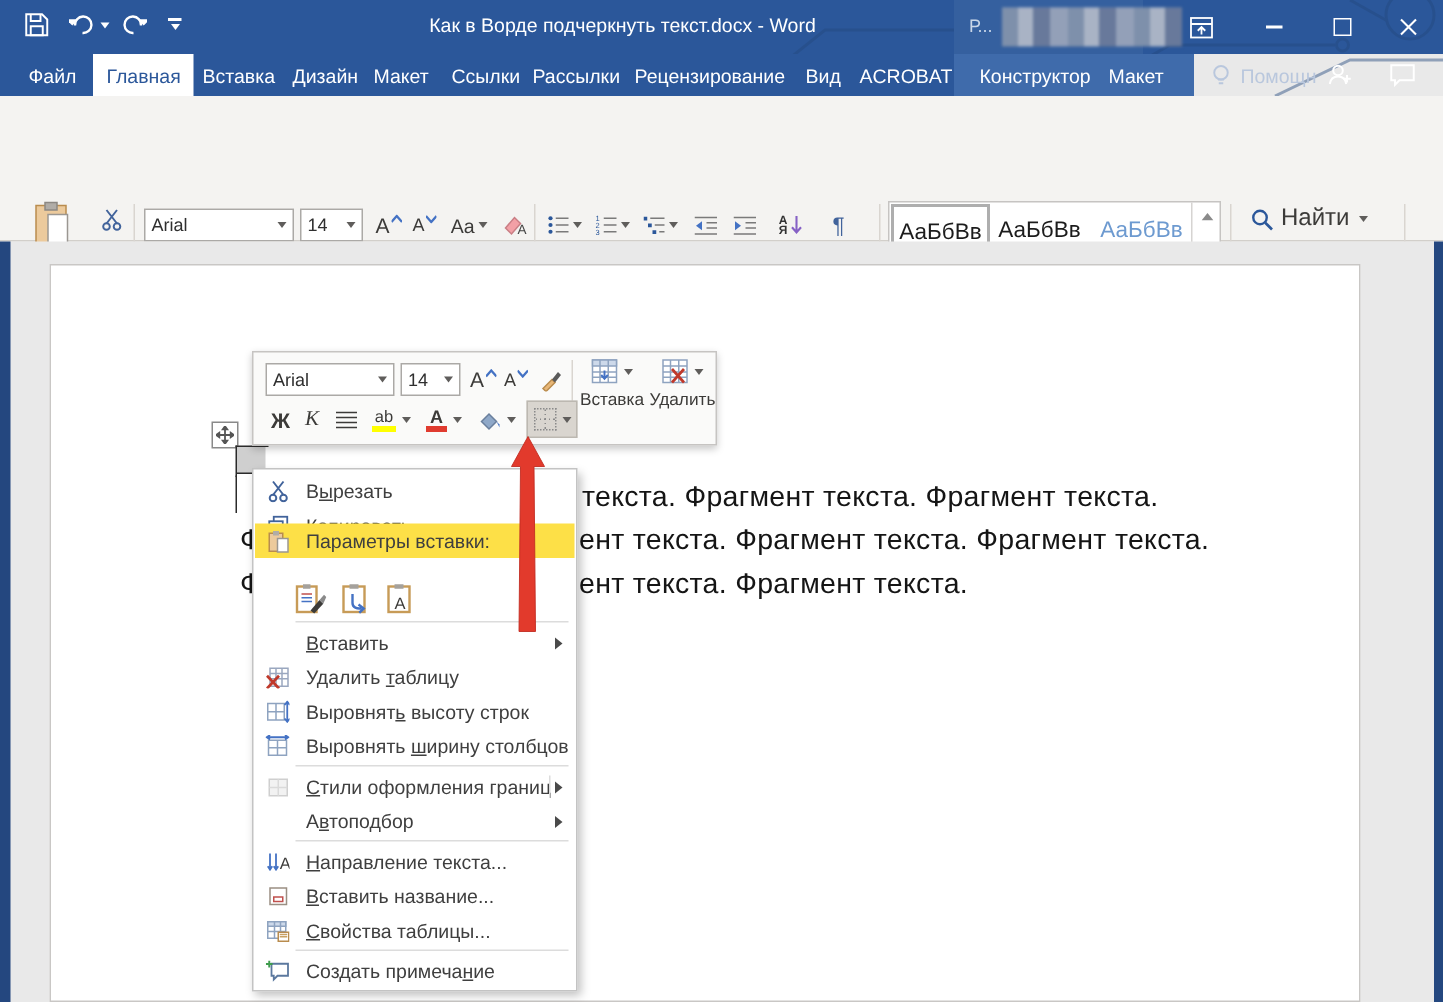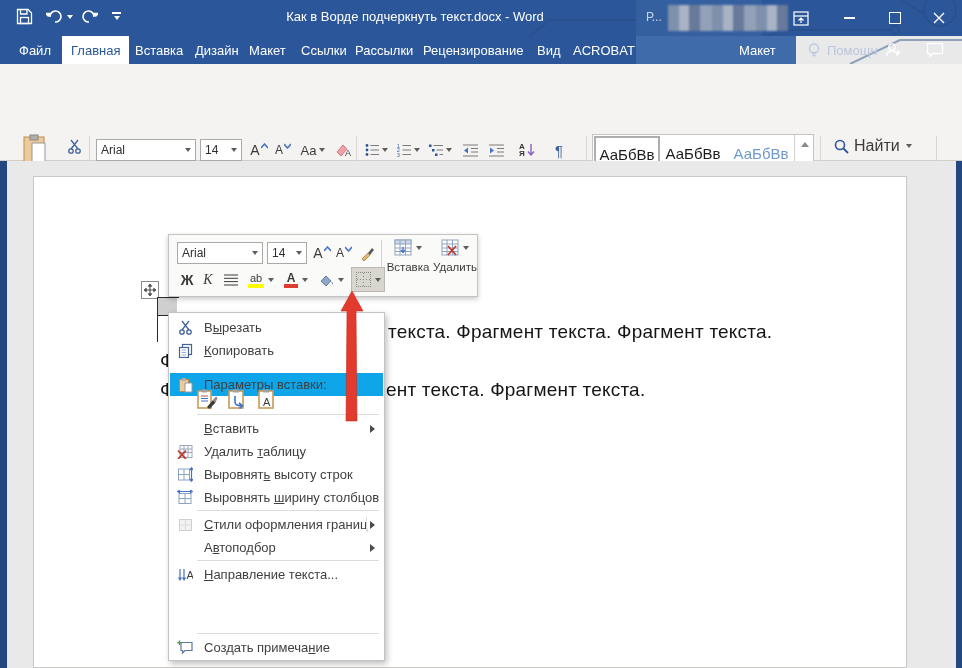--- a/index.html
+++ b/index.html
@@ -151,20 +151,23 @@
       </div>
     <div class="tab abs" style="left:414px">
         <span>Рецензирование</span>
       </div>
     <div class="tab abs" style="left:528px">
         <span>Вид</span>
       </div>
     <div class="tab abs" style="left:564px">
         <span>ACROBAT</span>
       </div>
+    <div class="tab abs" style="left:644px">
+        <span>Конструктор</span>
+      </div>
     <div class="tab abs" style="left:730px">
         <span>Макет</span>
       </div>
     <div class="tab abs" style="left:798px">
       <svg width="14" height="17" style="margin-right:6px">
         <g fill="none" stroke="#b9c7dd" stroke-width="1.3">
             <circle cx="7" cy="6.5" r="4.5"></circle>
             <path d="M5 11 H9 M5.5 13.5 H8.5"></path>
           </g>
       </svg>
@@ -516,20 +519,21 @@
           </g>
         </svg>
     </span>
     <div class="abs" style="left:157px;top:136px;width:21px;height:20px;border-top:1px solid #2b2b2b;border-left:1px solid #2b2b2b">
       <div style="width:19px;height:17px;background:#cfcfcf;border-bottom:1px solid #2b2b2b"></div>
     </div>
     <div class="abs" style="left:157px;top:156px;width:1px;height:25px;background:#2b2b2b"></div>
 
     <span class="doctext abs" style="left:388px;top:160px">текста. Фрагмент текста. Фрагмент текста.</span>
     <span class="doctext abs" style="left:160px;top:189px">Ф</span>
+    <span class="doctext abs" style="left:386px;top:189px">ент текста. Фрагмент текста. Фрагмент текста.</span>
     <span class="doctext abs" style="left:160px;top:218px">Ф</span>
     <span class="doctext abs" style="left:386px;top:218px">ент текста. Фрагмент текста.</span>
 
     <div id="minitb" class="abs">
       <div class="combo abs" style="left:8px;top:7px;width:86px;height:22px">
         <span>Arial</span>
           <span class="car"></span>
       </div>
       <div class="combo abs" style="left:98px;top:7px;width:40px;height:22px">
         <span>14</span>
@@ -630,21 +634,21 @@
                 <rect x="4.5" y="1.5" width="9" height="10"></rect>
                 <rect x="1.5" y="4.5" width="9" height="10"></rect>
               </g>
               <g stroke="#9ab0d0">
                 <path d="M3.5 7 H8 M3.5 9.5 H8 M3.5 12 H8"></path>
               </g>
             </svg>
           </span>
         <span class="mtext"><span></span><u>К</u><span>опировать</span></span>
       </div>
-      <div class="mi" style="top:60px;background:#0ea5e9">
+      <div class="mi" style="top:36px;background:#fde047">
         <span class="mico">
             <svg width="15" height="16">
               <rect x="1.5" y="2.5" width="9" height="12" fill="#ecca9c" stroke="#b98c4e"></rect>
               <rect x="4" y="1" width="4" height="3" fill="#b0aca7"></rect>
               <path d="M7 6 H14 V15 H7 Z" fill="#fff" stroke="#9b9792"></path>
             </svg>
           </span>
         <span class="mtext">Параметры вставки:</span>
       </div>
       <div class="mi" style="top:72px;height:28px">
@@ -733,20 +737,41 @@
       <div class="msep" style="top:247px"></div>
       <div class="mi" style="top:250px">
         <span class="mico">
             <svg width="16" height="15">
               <path d="M3 2 V12 M1.5 10.5 L3 12.8 L4.5 10.5 M7 2 V12 M5.5 10.5 L7 12.8 L8.5 10.5" fill="none" stroke="#4472c4" stroke-width="1.2"></path>
               <text x="9.5" y="12" font-size="11" fill="#3c3b39" font-family="Liberation Sans,sans-serif">A</text>
             </svg>
           </span>
         <span class="mtext"><span></span><u>Н</u><span>аправление текста...</span></span>
       </div>
+      <div class="mi" style="top:273px">
+        <span class="mico">
+            <svg width="15" height="15">
+              <rect x="2" y="2" width="11" height="11" fill="#fff" stroke="#9a8f83"></rect>
+              <rect x="4.5" y="8" width="6" height="3" fill="none" stroke="#c0504d"></rect>
+            </svg>
+          </span>
+        <span class="mtext"><span></span><u>В</u><span>ставить название...</span></span>
+      </div>
+      <div class="mi" style="top:296px">
+        <span class="mico">
+            <svg width="16" height="15">
+              <rect x="1.5" y="1.5" width="12" height="11" fill="#fff" stroke="#8ea3c0"></rect>
+              <rect x="1.5" y="1.5" width="12" height="3" fill="#cdd9ea" stroke="#8ea3c0"></rect>
+              <path d="M1.5 8 H13.5 M6 1.5 V12.5 M10 1.5 V12.5" stroke="#8ea3c0"></path>
+              <rect x="8.5" y="8.5" width="7" height="6" fill="#fff" stroke="#b98c4e"></rect>
+              <path d="M9.5 10 H14.5 M9.5 11.5 H14.5" stroke="#c9a164"></path>
+            </svg>
+          </span>
+        <span class="mtext"><span></span><u>С</u><span>войства таблицы...</span></span>
+      </div>
       <div class="msep" style="top:320px"></div>
       <div class="mi" style="top:323px">
         <span class="mico">
             <svg width="16" height="15">
               <path d="M4 2.5 H15 V10.5 H8 L5.5 13 V10.5 H4 Z" fill="#fff" stroke="#5b789e" stroke-width="1.2"></path>
               <path d="M2.5 0.5 V5 M0.3 2.7 H4.7" stroke="#3f9c4e" stroke-width="1.3"></path>
             </svg>
           </span>
         <span class="mtext"><span>Создать примеча</span><u>н</u><span>ие</span></span>
       </div>

